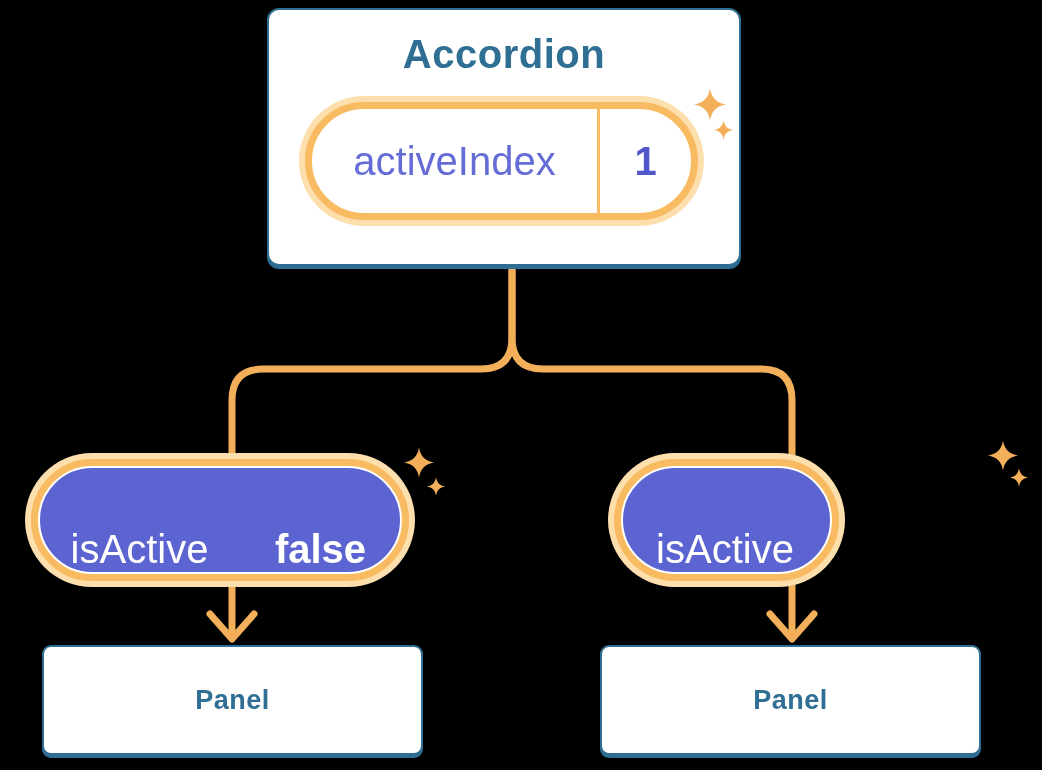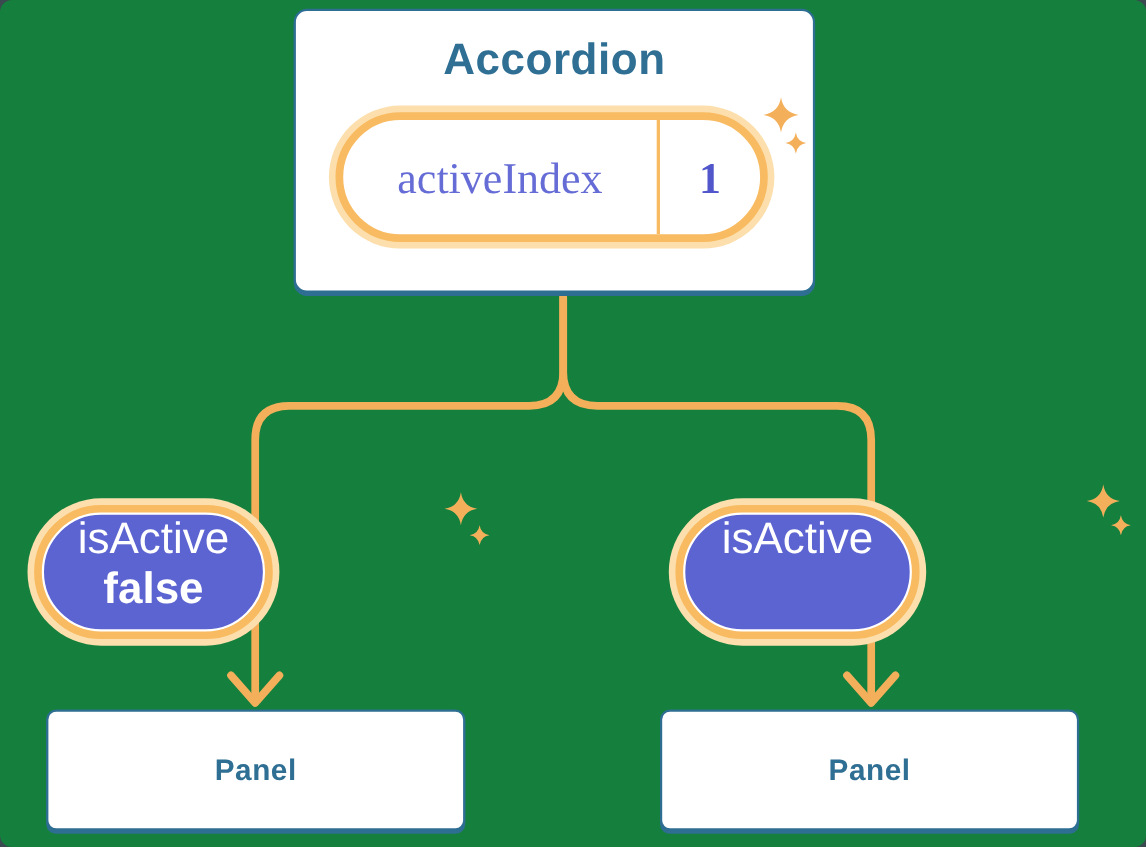--- a/index.html
+++ b/index.html
@@ -3,23 +3,22 @@
 <meta charset="utf-8">
 <style>
   * { margin: 0; padding: 0; box-sizing: border-box; }
   html, body { background: #3a4a50; }
   body { font-family: "Liberation Sans", sans-serif; }
 
   .canvas {
     position: relative;
     width: 1042px;
     height: 770px;
-    background: #15803d;
+    background: #000000;
     overflow: hidden;
-    border-radius: 11px;
   }
 
   
   .connectors {
     position: absolute;
     inset: 0;
     z-index: 1;
   }
 
   
@@ -54,21 +53,21 @@
   .panel-right { left: 600px; top: 645px; }
 
   
   .glow {
     background: #FCDFAD;
     border-radius: 80px;
     padding: 6px;
     display: inline-block;
   }
   
-  .acc-pill-pos { position: absolute; left: 30px; top: 86px; font-family: Liberation Serif, serif; }
+  .acc-pill-pos { position: absolute; left: 30px; top: 86px; }
   .capsule-white {
     border: 7px solid #F8BB61;
     background: #FFFFFF;
     border-radius: 62px;
     height: 118px;
     display: flex;
     align-items: stretch;
     overflow: hidden;
   }
   .capsule-white .cell-key {
@@ -91,23 +90,22 @@
     border: 7px solid #F8BB61;
     border-radius: 64px;
     background: #F8BB61;
   }
   .capsule-purple {
     border: 2.5px solid #FFFFFF;
     background: #5C64D1;
     border-radius: 56px;
     height: 108px;
     display: flex;
-    align-items: center;
+    align-items: flex-end;
     overflow: hidden;
-    flex-direction: column;
   }
   .capsule-purple .cell-key {
     display: flex; align-items: center; justify-content: center;
     font-size: 40px; color: #FFFFFF;
   }
   .capsule-purple .divider { width: 2.5px; background: #FFFFFF; }
   .capsule-purple .cell-val {
     display: flex; align-items: center; justify-content: center;
     font-size: 40px; font-weight: 700; color: #FFFFFF;
   }

